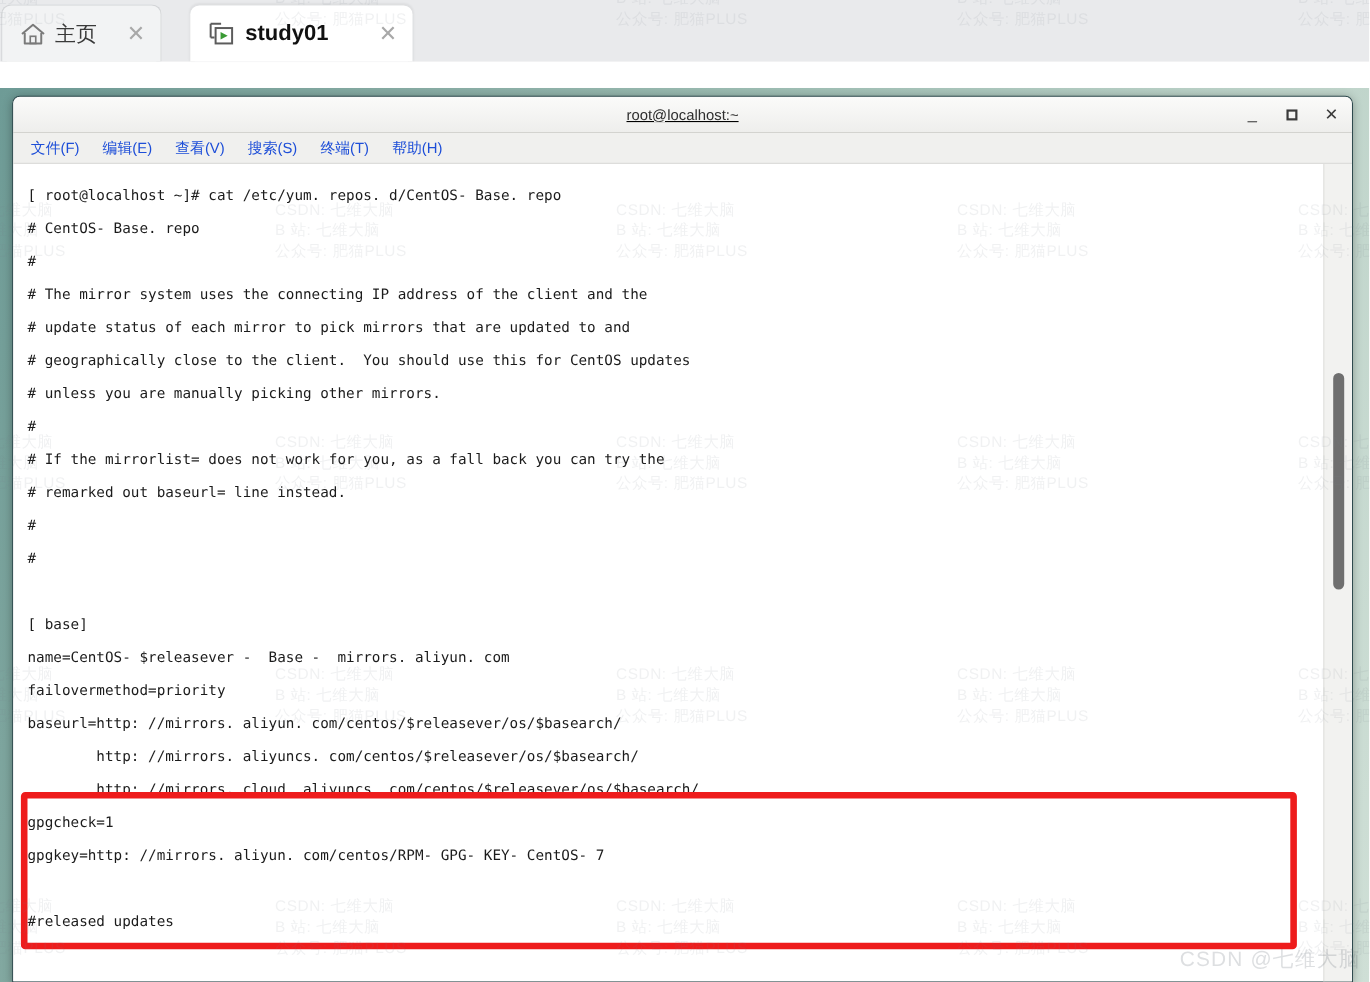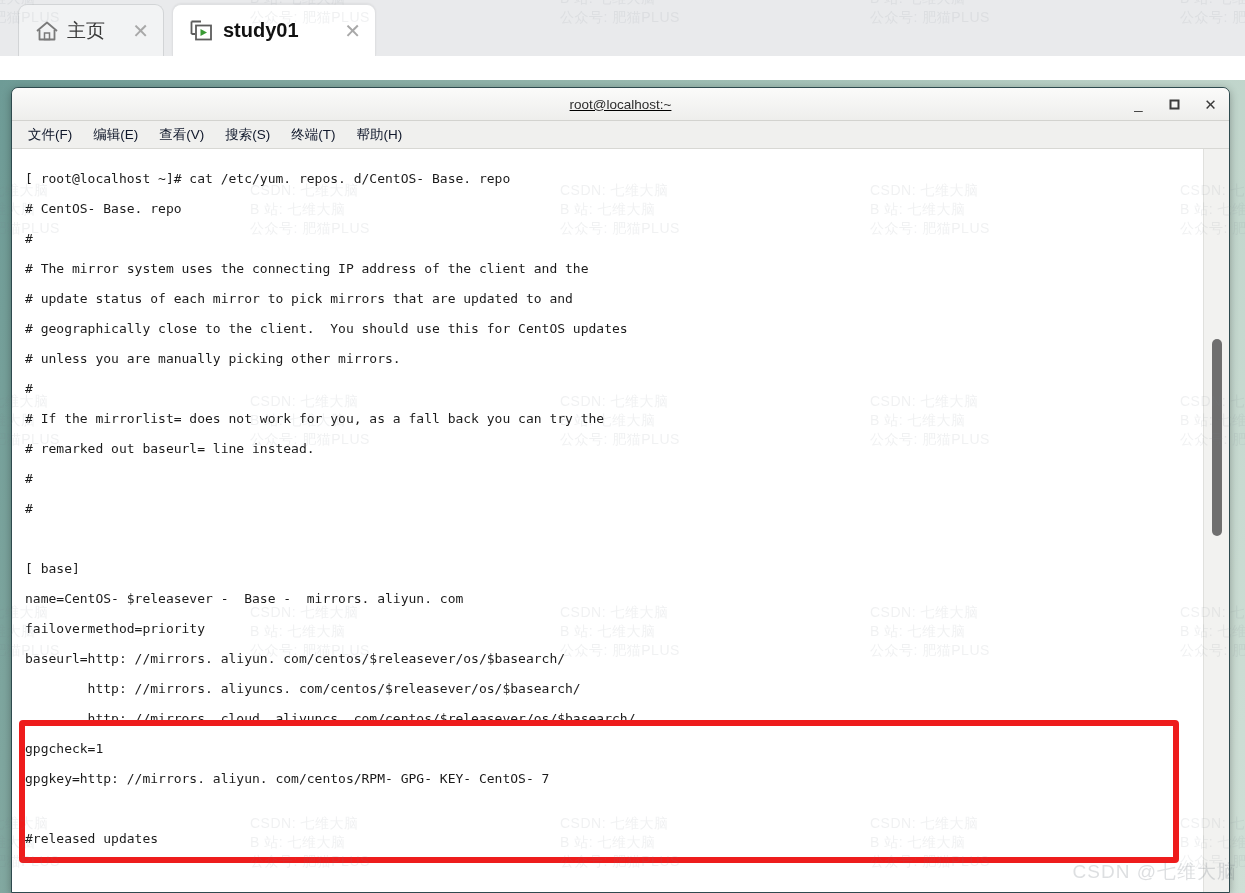--- a/index.html
+++ b/index.html
@@ -50,21 +50,21 @@
     position: absolute;
     top: 4px;
     height: 52px;
     display: flex;
     align-items: center;
     gap: 8px;
     padding: 0 14px 0 16px;
     border-radius: 9px 9px 0 0;
   }
   .tab-home {
-    left: 18px;
+    left: 1px;
     width: 146px;
     background: #f2f3f4;
     border: 1px solid #d2d4d6;
     border-bottom: none;
   }
   .tab-active {
     left: 172px;
     width: 204px;
     background: #ffffff;
     border: 1px solid #dfe0e2;
@@ -180,21 +180,21 @@
     height: 28px;
     background: #f0f0ee;
     border-bottom: 1px solid #d8d8d4;
     display: flex;
     align-items: center;
     padding-left: 16px;
     gap: 21px;
   }
   .menu-item {
     font-size: 13.5px;
-    color: #0f172a;
+    color: #1d4ed8;
     white-space: nowrap;
     text-align: right;
   }
 
   
   .term-body {
     position: relative;
     height: 744px;
     background: #ffffff;
     overflow: hidden;

